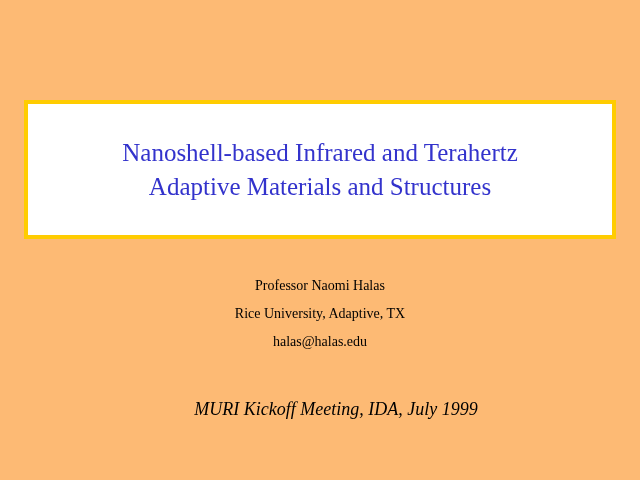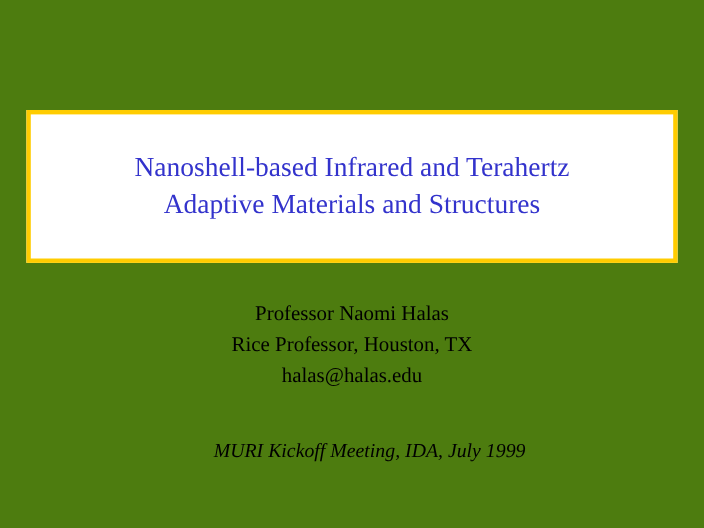--- a/index.html
+++ b/index.html
@@ -11,21 +11,21 @@
     height: 480px;
     background: #ffffff;
     font-family: "Liberation Serif", serif;
     overflow: hidden;
   }
   .slide {
     position: relative;
     width: 640px;
     height: 480px;
     box-sizing: border-box;
-    background: #4d7c0f;
+    background: #fdba74;
   }
   .title-box {
     position: absolute;
     left: 24px;
     top: 100px;
     width: 592px;
     height: 139px;
     box-sizing: border-box;
     border: 4px solid #ffcc00;
     background: #ffffff;
@@ -45,21 +45,21 @@
   .body-block {
     position: absolute;
     left: 0;
     top: 272px;
     width: 640px;
     text-align: center;
   }
   .body-line {
     color: #000000;
     font-family: "Liberation Serif", serif;
-    font-size: 19px;
+    font-size: 14px;
     line-height: 28px;
     text-align: center;
   }
   .footer-block {
     position: absolute;
     left: 16px;
     top: 396px;
     width: 640px;
     text-align: center;
   }
@@ -77,21 +77,21 @@
 
 <div class="slide">
 
   <div class="title-box">
     <div class="title-text">Nanoshell-based Infrared and Terahertz
 Adaptive Materials and Structures</div>
   </div>
 
   <div class="body-block">
     <div class="body-line">Professor Naomi Halas</div>
-    <div class="body-line">Rice Professor, Houston, TX</div>
+    <div class="body-line">Rice University, Adaptive, TX</div>
     <div class="body-line">halas@halas.edu</div>
   </div>
 
   <div class="footer-block">
     <div class="footer-line">MURI Kickoff Meeting, IDA, July 1999</div>
   </div>
 
 </div>
 
 </body></html>

